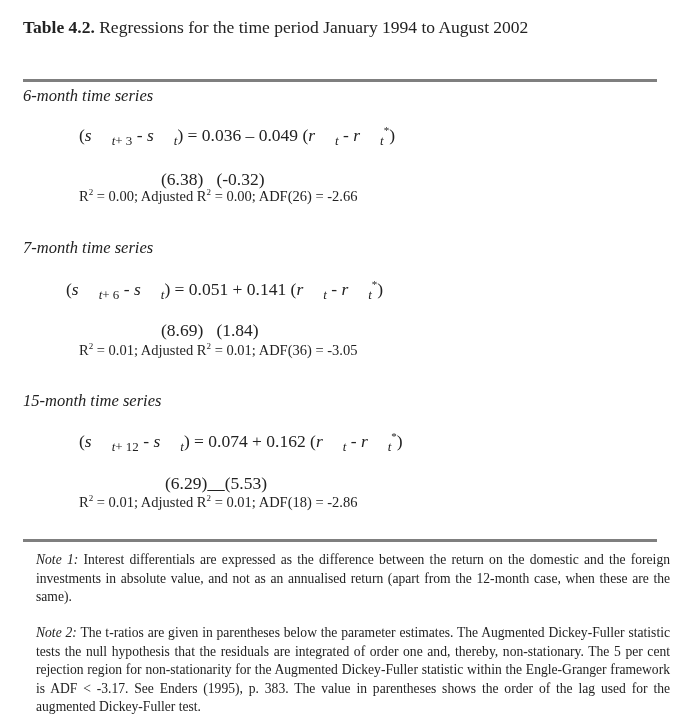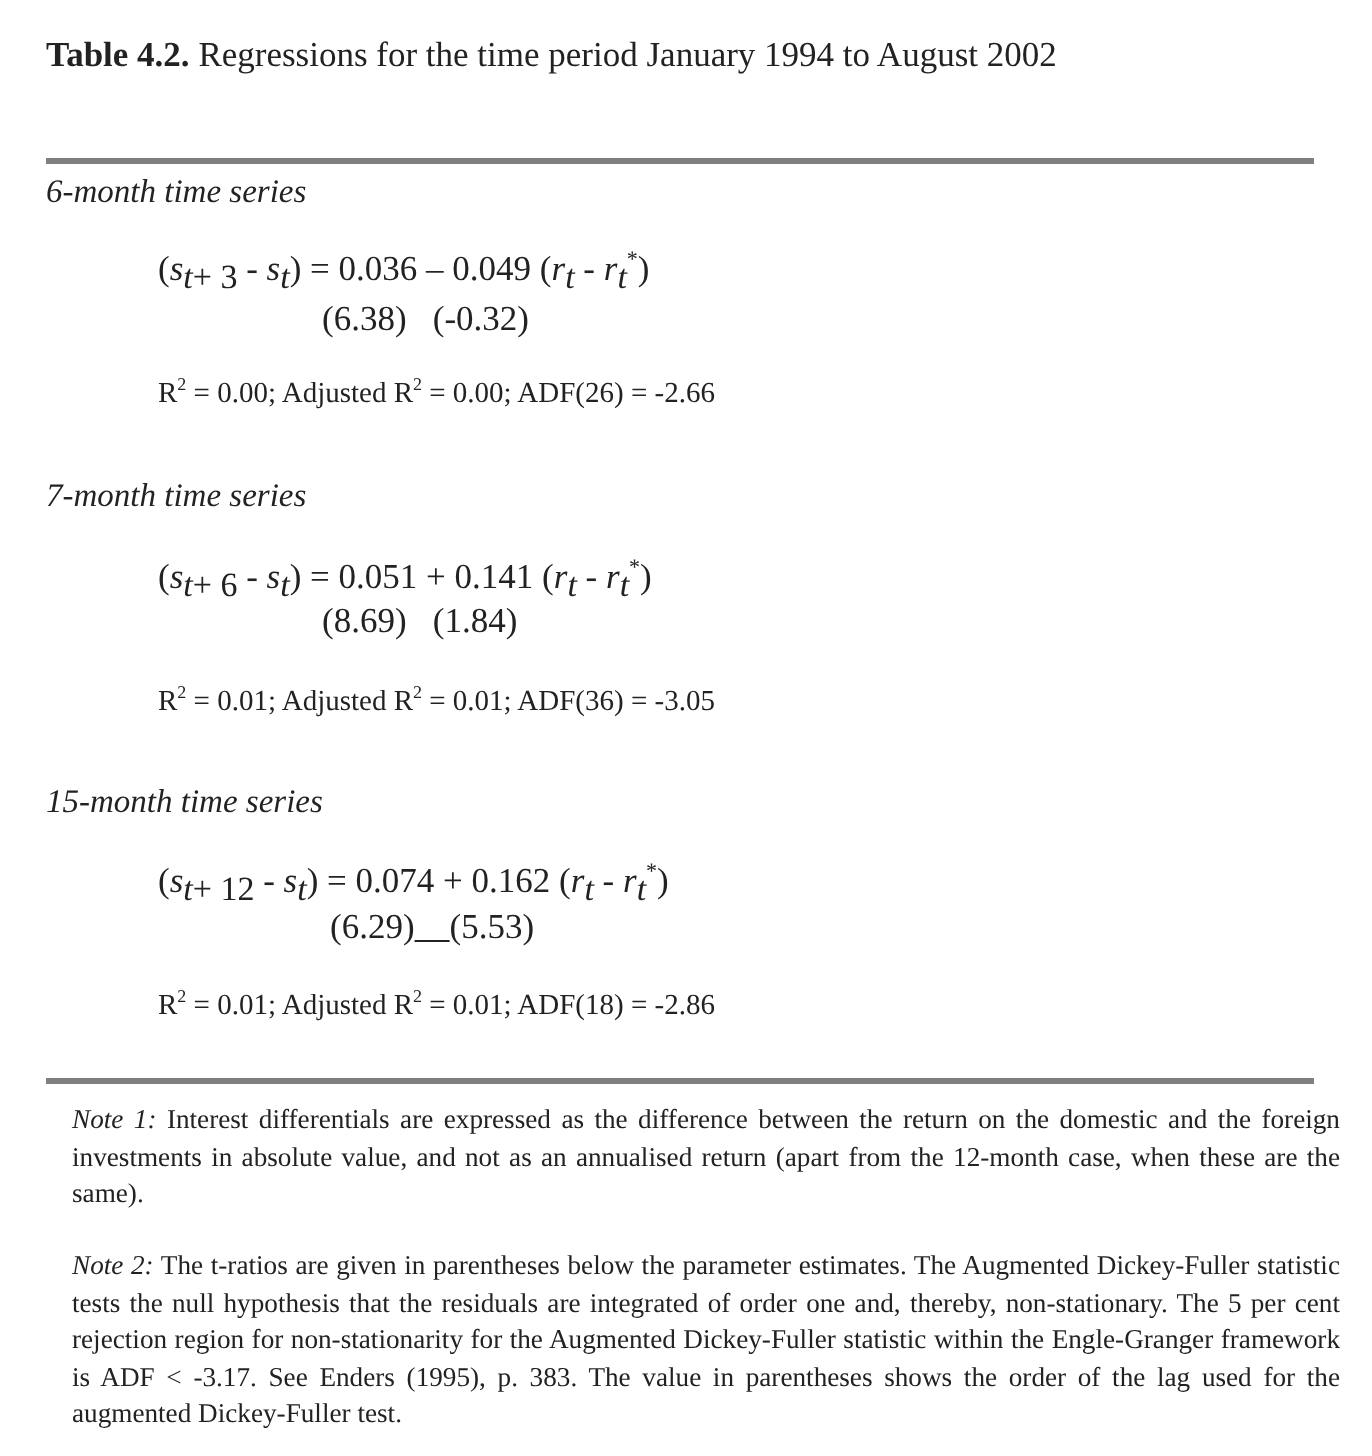--- a/index.html
+++ b/index.html
@@ -5,24 +5,24 @@
   html, body { margin: 0; padding: 0; background: #ffffff; }
   body { width: 686px; height: 728px; position: relative; overflow: hidden;
          font-family: "Liberation Serif", "DejaVu Serif", serif; color: #222; }
   .abs { position: absolute; }
   .title { left: 23px; top: 17px; font-size: 17.5px; white-space: nowrap; }
   .title b { font-weight: bold; }
   .rule { left: 23px; width: 634px; height: 3px; background: #7f7f7f; }
   .section-head { left: 23px; font-style: italic; font-size: 16.5px; white-space: nowrap; }
   .eq { font-size: 17.5px; white-space: nowrap; }
   .eq i { font-style: italic; }
-  .eq sub { font-size: 17px; vertical-align: -4px; }
+  .eq sub { font-size: 13px; vertical-align: -4px; margin-left: 20px; }
   .eq sup { font-size: 11px; vertical-align: 7px; }
   .tr { font-size: 17.5px; white-space: nowrap; }
-  .tr span { display: inline-block; }
+  .tr span { display: inline-block; margin-top: 20px; }
   .stats { left: 79px; font-size: 14.5px; white-space: nowrap; }
   .stats sup { font-size: 9px; vertical-align: 6px; }
   .note { left: 36px; width: 634px; font-size: 13.6px; line-height: 18.6px; text-align: justify; }
   .note i { font-style: italic; }
 </style>
 </head>
 <body>
 
 <div class="abs title">
   <b>Table 4.2.</b>
@@ -47,21 +47,21 @@
 </div>
 <div class="abs stats" style="top:187px;">
   <span>R</span><sup>2</sup>
   <span>= 0.00;</span>
   <span>Adjusted R</span><sup>2</sup>
   <span>= 0.00;</span>
   <span>ADF(26) = -2.66</span>
 </div>
 
 <div class="abs section-head" style="top:238px;">7-month time series</div>
-<div class="abs eq" style="left:79px; top:278px;text-align:center;">
+<div class="abs eq" style="left:66px; top:278px;text-align:center;">
   (<i>s</i><sub><i>t</i>+ 6</sub>
   <span>-</span>
   <i>s</i><sub><i>t</i></sub>)
   <span>= 0.051 + 0.141</span>
   (<i>r</i><sub><i>t</i></sub>
   -
   <i>r</i><sub><i>t</i></sub><sup>*</sup>)
 </div>
 <div class="abs tr" style="left:161px; top:300px;">
   <span>(8.69)</span>&nbsp;&nbsp;

